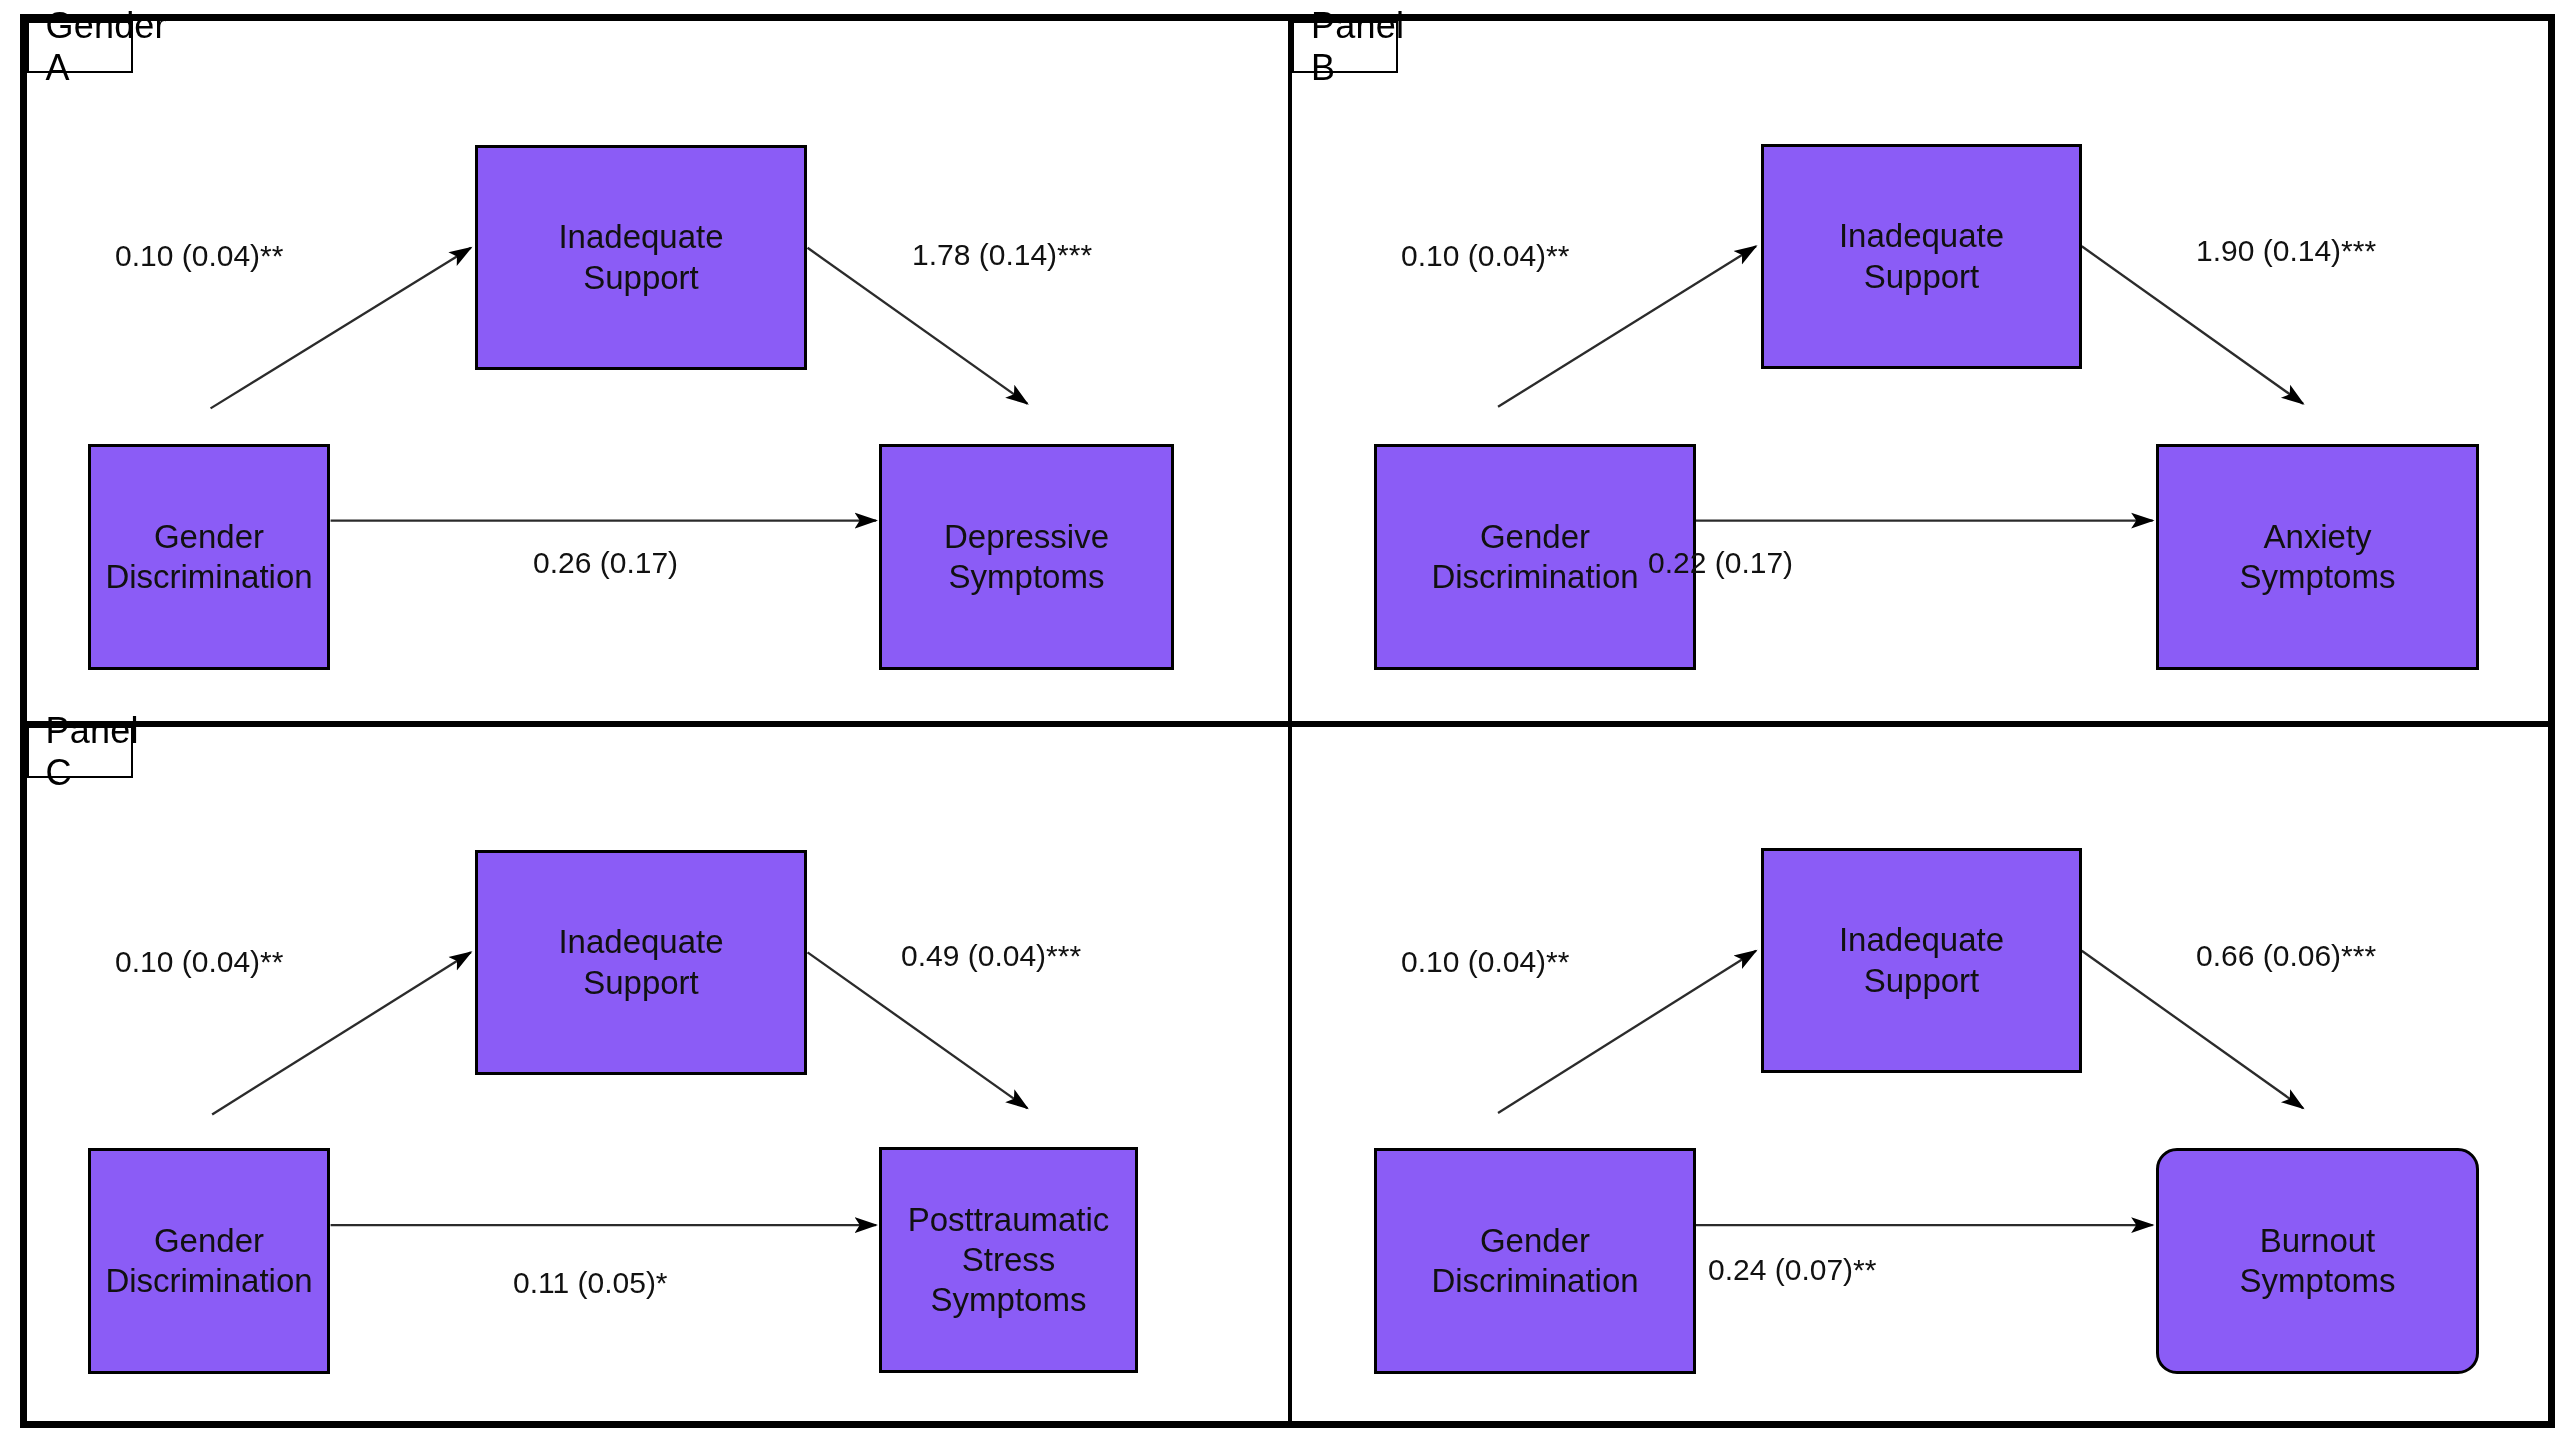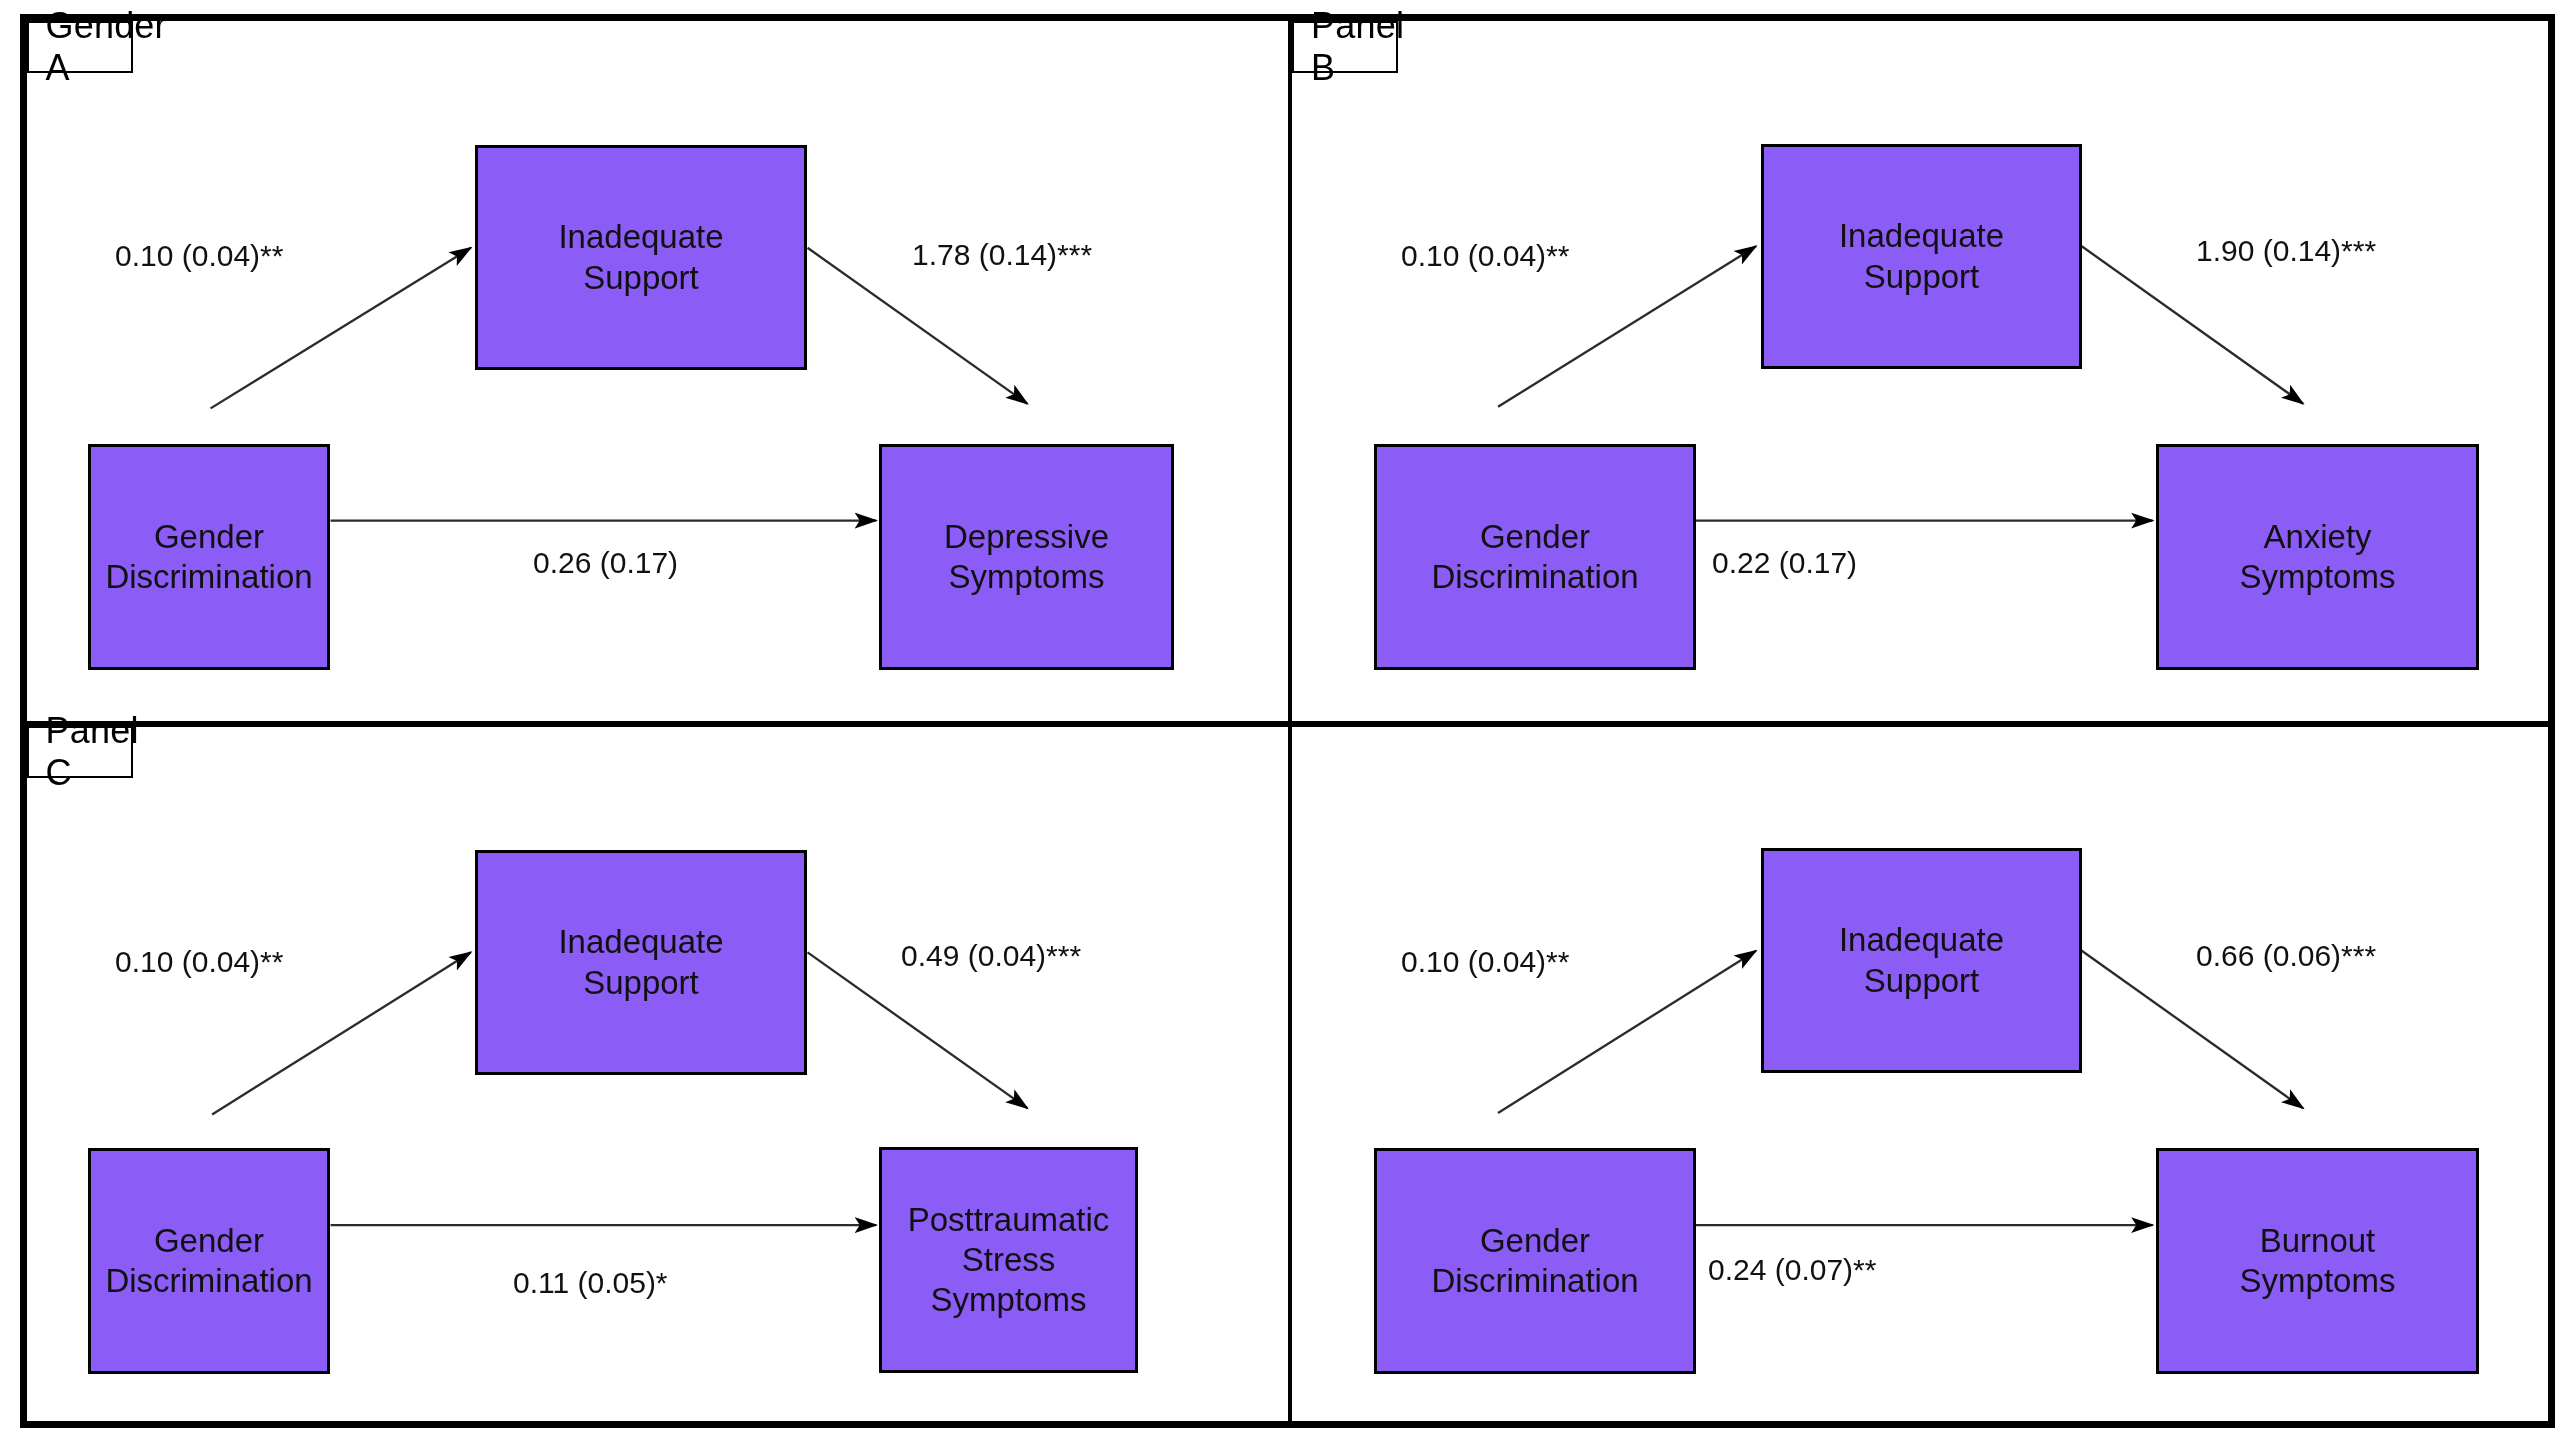--- a/index.html
+++ b/index.html
@@ -166,21 +166,21 @@
 
   <div class="node" style="left:2156px;top:408px;width:323px;height:226px;">
     <div>
       <span>Anxiety</span>
       <span>Symptoms</span>
     </div>
   </div>
 
   <div class="edge-label" style="left:1401px;top:239px;">0.10 (0.04)**</div>
   <div class="edge-label" style="left:2196px;top:234px;">1.90 (0.14)***</div>
-  <div class="edge-label" style="left:1712px;top:546px;">0.22 (0.17)</div>
+  <div class="edge-label" style="left:1648px;top:546px;">0.22 (0.17)</div>
 
   <div class="panel" style="left:26.5px;top:726px;width:1259px;height:694px;">
     <div class="panel-label" style="left:0px;top:0px;width:106px;height:52px;">
       <span>Panel C</span>
     </div>
   </div>
 
   <div class="node" style="left:475px;top:814px;width:332px;height:225px;">
     <div>
       <span>Inadequate</span>
@@ -215,21 +215,21 @@
     </div>
   </div>
 
   <div class="node" style="left:1374px;top:1112px;width:322px;height:226px;">
     <div>
       <span>Gender</span>
       <span>Discrimination</span>
     </div>
   </div>
 
-  <div class="node" style="left:2156px;top:1112px;width:323px;height:226px;">
+  <div class="node" style="left:2156px;top:1112px;width:323px;height:226px;border-radius:21px;">
     <div>
       <span>Burnout</span>
       <span>Symptoms</span>
     </div>
   </div>
 
   <div class="edge-label" style="left:1401px;top:945px;">0.10 (0.04)**</div>
   <div class="edge-label" style="left:2196px;top:939px;">0.66 (0.06)***</div>
   <div class="edge-label" style="left:1699px;top:1253px;margin-left:9px;">0.24 (0.07)**</div>
 

